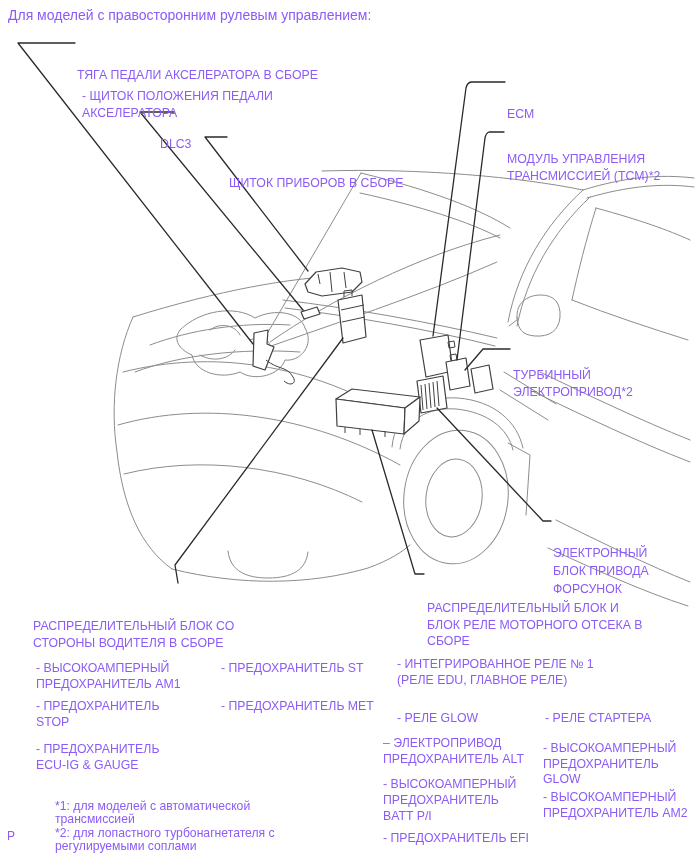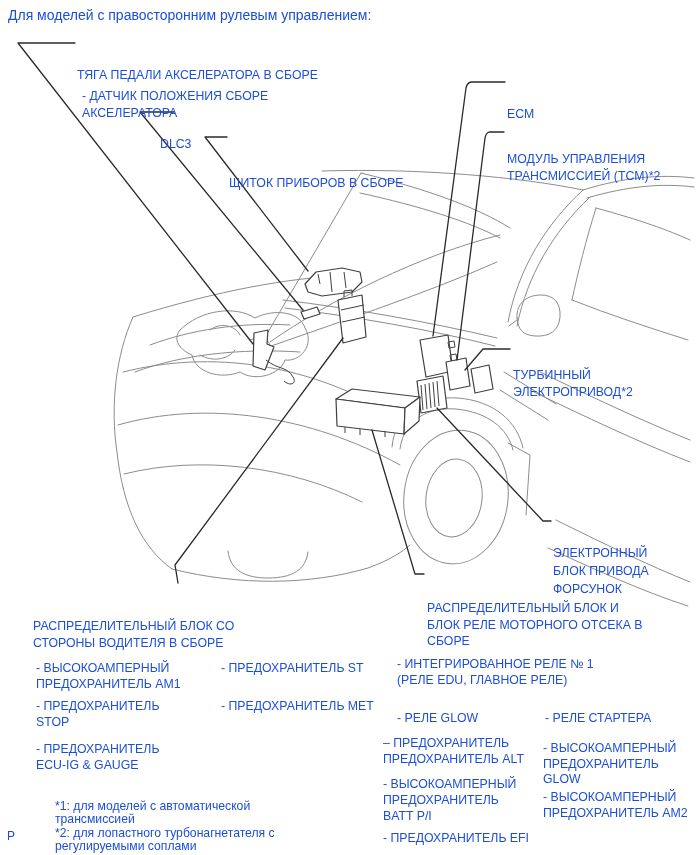--- a/index.html
+++ b/index.html
@@ -1,18 +1,18 @@
 <!DOCTYPE html>
 <html><head>
 <meta charset="utf-8">
 <style>
   html,body{margin:0;padding:0;background:#fff;}
   .page{
     position:relative;width:698px;height:855px;background:#ffffff;overflow:hidden;
-    font-family:"Liberation Sans","DejaVu Sans",sans-serif;color:#1d4ed8;
+    font-family:"Liberation Sans","DejaVu Sans",sans-serif;color:#8b5cf6;
   }
   .lbl{position:absolute;white-space:nowrap;font-size:12.3px;line-height:16.5px;letter-spacing:0;margin-top:31px;}
   .heading{position:absolute;left:8px;top:6px;font-size:14px;line-height:18px;white-space:nowrap;}
   .fn{position:absolute;left:55px;white-space:nowrap;font-size:12.2px;line-height:13.4px;margin-top:38px;}
   .marker{position:absolute;left:7px;top:829px;font-size:12px;}
   svg.art{position:absolute;left:0;top:0;}
   .car{stroke:#8c8c8c;stroke-width:1;fill:none;stroke-linecap:round;stroke-linejoin:round;}
   .comp{stroke:#404040;stroke-width:1.2;fill:#ffffff;stroke-linejoin:round;}
   .compline{stroke:#404040;stroke-width:1;fill:none;}
   .leader{stroke:#2a2a2a;stroke-width:1.3;fill:none;stroke-linejoin:round;stroke-linecap:round;}
@@ -109,21 +109,21 @@
       <path d="M372,430 L415,574 L424,574"></path>
       <path d="M343,338 L175,565 L178,583"></path>
     </g>
   </svg>
 
   <div class="heading">Для моделей с правосторонним рулевым управлением:</div>
 
   <div class="lbl" style="left:77px;top:36px">ТЯГА ПЕДАЛИ АКСЕЛЕРАТОРА В СБОРЕ</div>
 
   <div class="lbl" style="left:82px;top:57px">
-    <div>- ДАТЧИК ПОЛОЖЕНИЯ СБОРЕ</div>
+    <div>- ЩИТОК ПОЛОЖЕНИЯ ПЕДАЛИ</div>
     <div>АКСЕЛЕРАТОРА</div>
   </div>
 
   <div class="lbl" style="left:160px;top:105px">DLC3</div>
 
   <div class="lbl" style="left:229px;top:144px">ЩИТОК ПРИБОРОВ В СБОРЕ</div>
 
   <div class="lbl" style="left:507px;top:75px">ECM</div>
 
   <div class="lbl" style="left:507px;top:120px">
@@ -168,21 +168,21 @@
 
   <div class="lbl" style="left:221px;top:629px">- ПРЕДОХРАНИТЕЛЬ ST</div>
   <div class="lbl" style="left:221px;top:667px">- ПРЕДОХРАНИТЕЛЬ MET</div>
 
   <div class="lbl" style="left:397px;top:625px;line-height:16px">
     <div>- ИНТЕГРИРОВАННОЕ РЕЛЕ № 1</div>
     <div>(РЕЛЕ EDU, ГЛАВНОЕ РЕЛЕ)</div>
   </div>
   <div class="lbl" style="left:397px;top:679px">- РЕЛЕ GLOW</div>
   <div class="lbl" style="left:383px;top:704px;line-height:16px">
-    <div>– ПРЕДОХРАНИТЕЛЬ</div>
+    <div>– ЭЛЕКТРОПРИВОД</div>
     <div>ПРЕДОХРАНИТЕЛЬ ALT</div>
   </div>
   <div class="lbl" style="left:383px;top:745px;line-height:16px">
     <div>- ВЫСОКОАМПЕРНЫЙ</div>
     <div>ПРЕДОХРАНИТЕЛЬ</div>
     <div>BATT P/I</div>
   </div>
   <div class="lbl" style="left:383px;top:799px">- ПРЕДОХРАНИТЕЛЬ EFI</div>
 
   <div class="lbl" style="left:545px;top:679px">- РЕЛЕ СТАРТЕРА</div>

